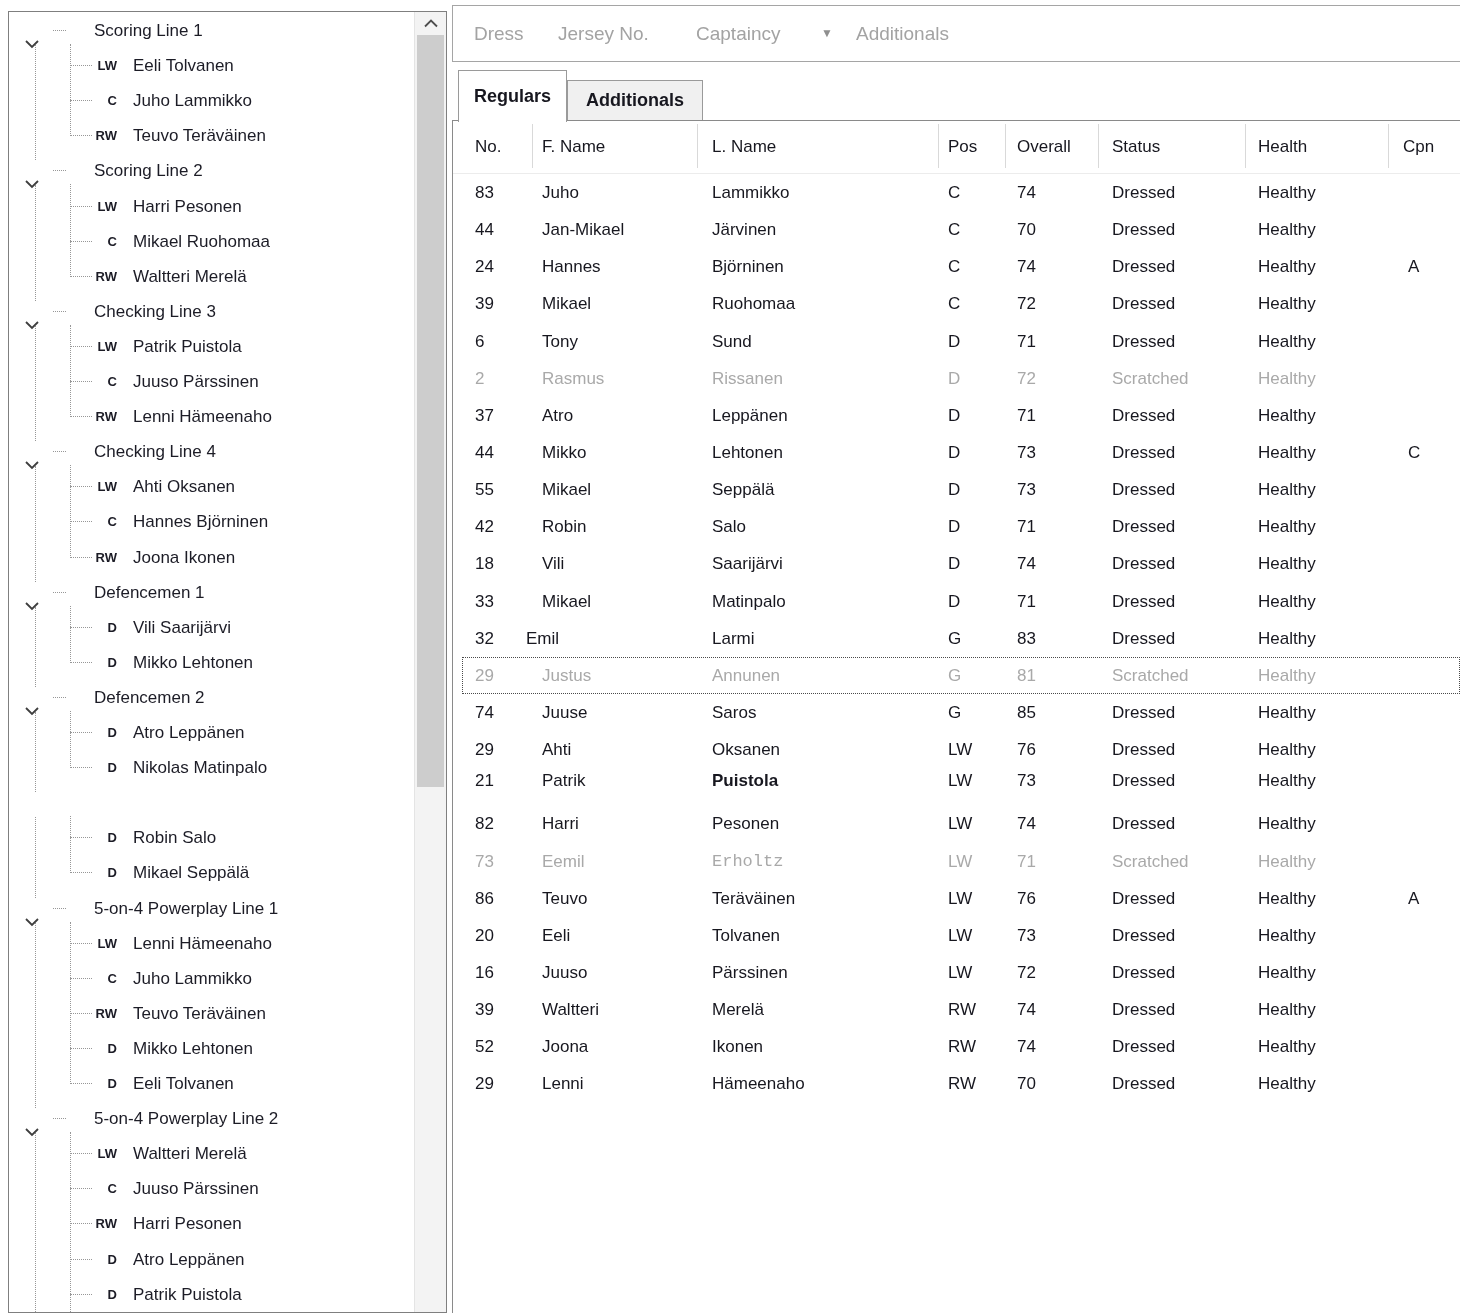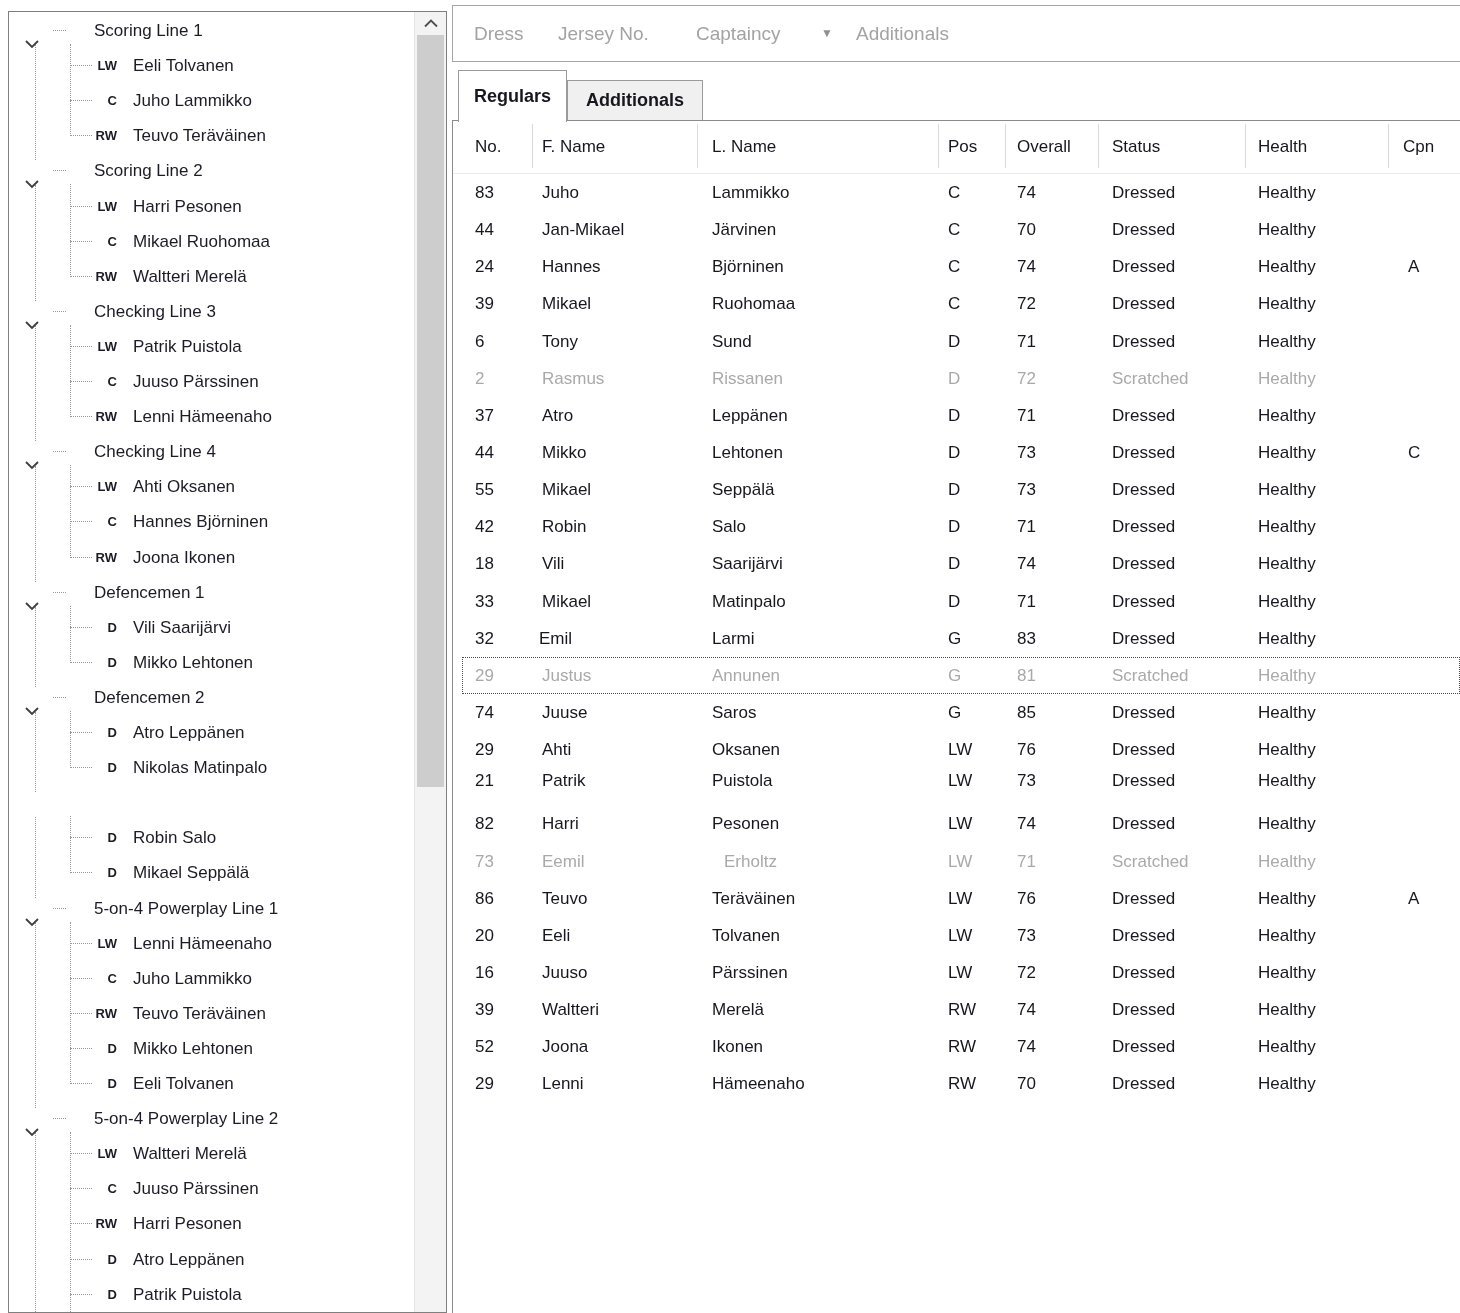--- a/index.html
+++ b/index.html
@@ -434,21 +434,21 @@
         <span class="td" style="left: 80px;">Mikael</span>
         <span class="td" style="left: 250px;">Matinpalo</span>
         <span class="td" style="left: 486px;">D</span>
         <span class="td" style="left: 555px;">71</span>
         <span class="td" style="left: 650px;">Dressed</span>
         <span class="td" style="left: 796px;">Healthy</span>
         <span class="td" style="left: 946px;"></span>
       </div>
       <div class="trow" style="top: 446px;">
         <span class="td" style="left: 13px;">32</span>
-        <span class="td" style="left: 77px;">Emil</span>
+        <span class="td" style="left: 64px;">Emil</span>
         <span class="td" style="left: 250px; text-align: center;">Larmi</span>
         <span class="td" style="left: 486px;">G</span>
         <span class="td" style="left: 555px;">83</span>
         <span class="td" style="left: 650px;">Dressed</span>
         <span class="td" style="left: 796px;">Healthy</span>
         <span class="td" style="left: 946px;"></span>
       </div>
       <div class="trow scratched focused" style="top: 483px;">
         <span class="td" style="left: 13px;">29</span>
         <span class="td" style="left: 80px;">Justus</span>
@@ -475,41 +475,41 @@
         <span class="td" style="left: 250px;">Oksanen</span>
         <span class="td" style="left: 486px;">LW</span>
         <span class="td" style="left: 555px;">76</span>
         <span class="td" style="left: 650px;">Dressed</span>
         <span class="td" style="left: 796px;">Healthy</span>
         <span class="td" style="left: 946px;"></span>
       </div>
       <div class="trow" style="top: 588px;">
         <span class="td" style="left: 13px;">21</span>
         <span class="td" style="left: 80px;">Patrik</span>
-        <span class="td" style="left: 250px;">Puistola</span>
+        <span class="td" style="left: 250px; font-weight: bold;">Puistola</span>
         <span class="td" style="left: 486px;">LW</span>
         <span class="td" style="left: 555px;">73</span>
         <span class="td" style="left: 650px;">Dressed</span>
         <span class="td" style="left: 796px;">Healthy</span>
         <span class="td" style="left: 946px;"></span>
       </div>
       <div class="trow" style="top: 631px;">
         <span class="td" style="left: 13px;">82</span>
         <span class="td" style="left: 80px;">Harri</span>
         <span class="td" style="left: 250px;">Pesonen</span>
         <span class="td" style="left: 486px;">LW</span>
         <span class="td" style="left: 555px;">74</span>
         <span class="td" style="left: 650px;">Dressed</span>
         <span class="td" style="left: 796px;">Healthy</span>
         <span class="td" style="left: 946px;"></span>
       </div>
       <div class="trow scratched" style="top: 669px;">
         <span class="td" style="left: 13px;">73</span>
         <span class="td" style="left: 80px;">Eemil</span>
-        <span class="td" style="left: 262px;">Erholtz</span>
+        <span class="td" style="left: 250px; font-family: Liberation Mono, monospace;">Erholtz</span>
         <span class="td" style="left: 486px;">LW</span>
         <span class="td" style="left: 555px;">71</span>
         <span class="td" style="left: 650px;">Scratched</span>
         <span class="td" style="left: 796px;">Healthy</span>
         <span class="td" style="left: 946px;"></span>
       </div>
       <div class="trow" style="top: 706px;">
         <span class="td" style="left: 13px;">86</span>
         <span class="td" style="left: 80px;">Teuvo</span>
         <span class="td" style="left: 250px;">Teräväinen</span>

